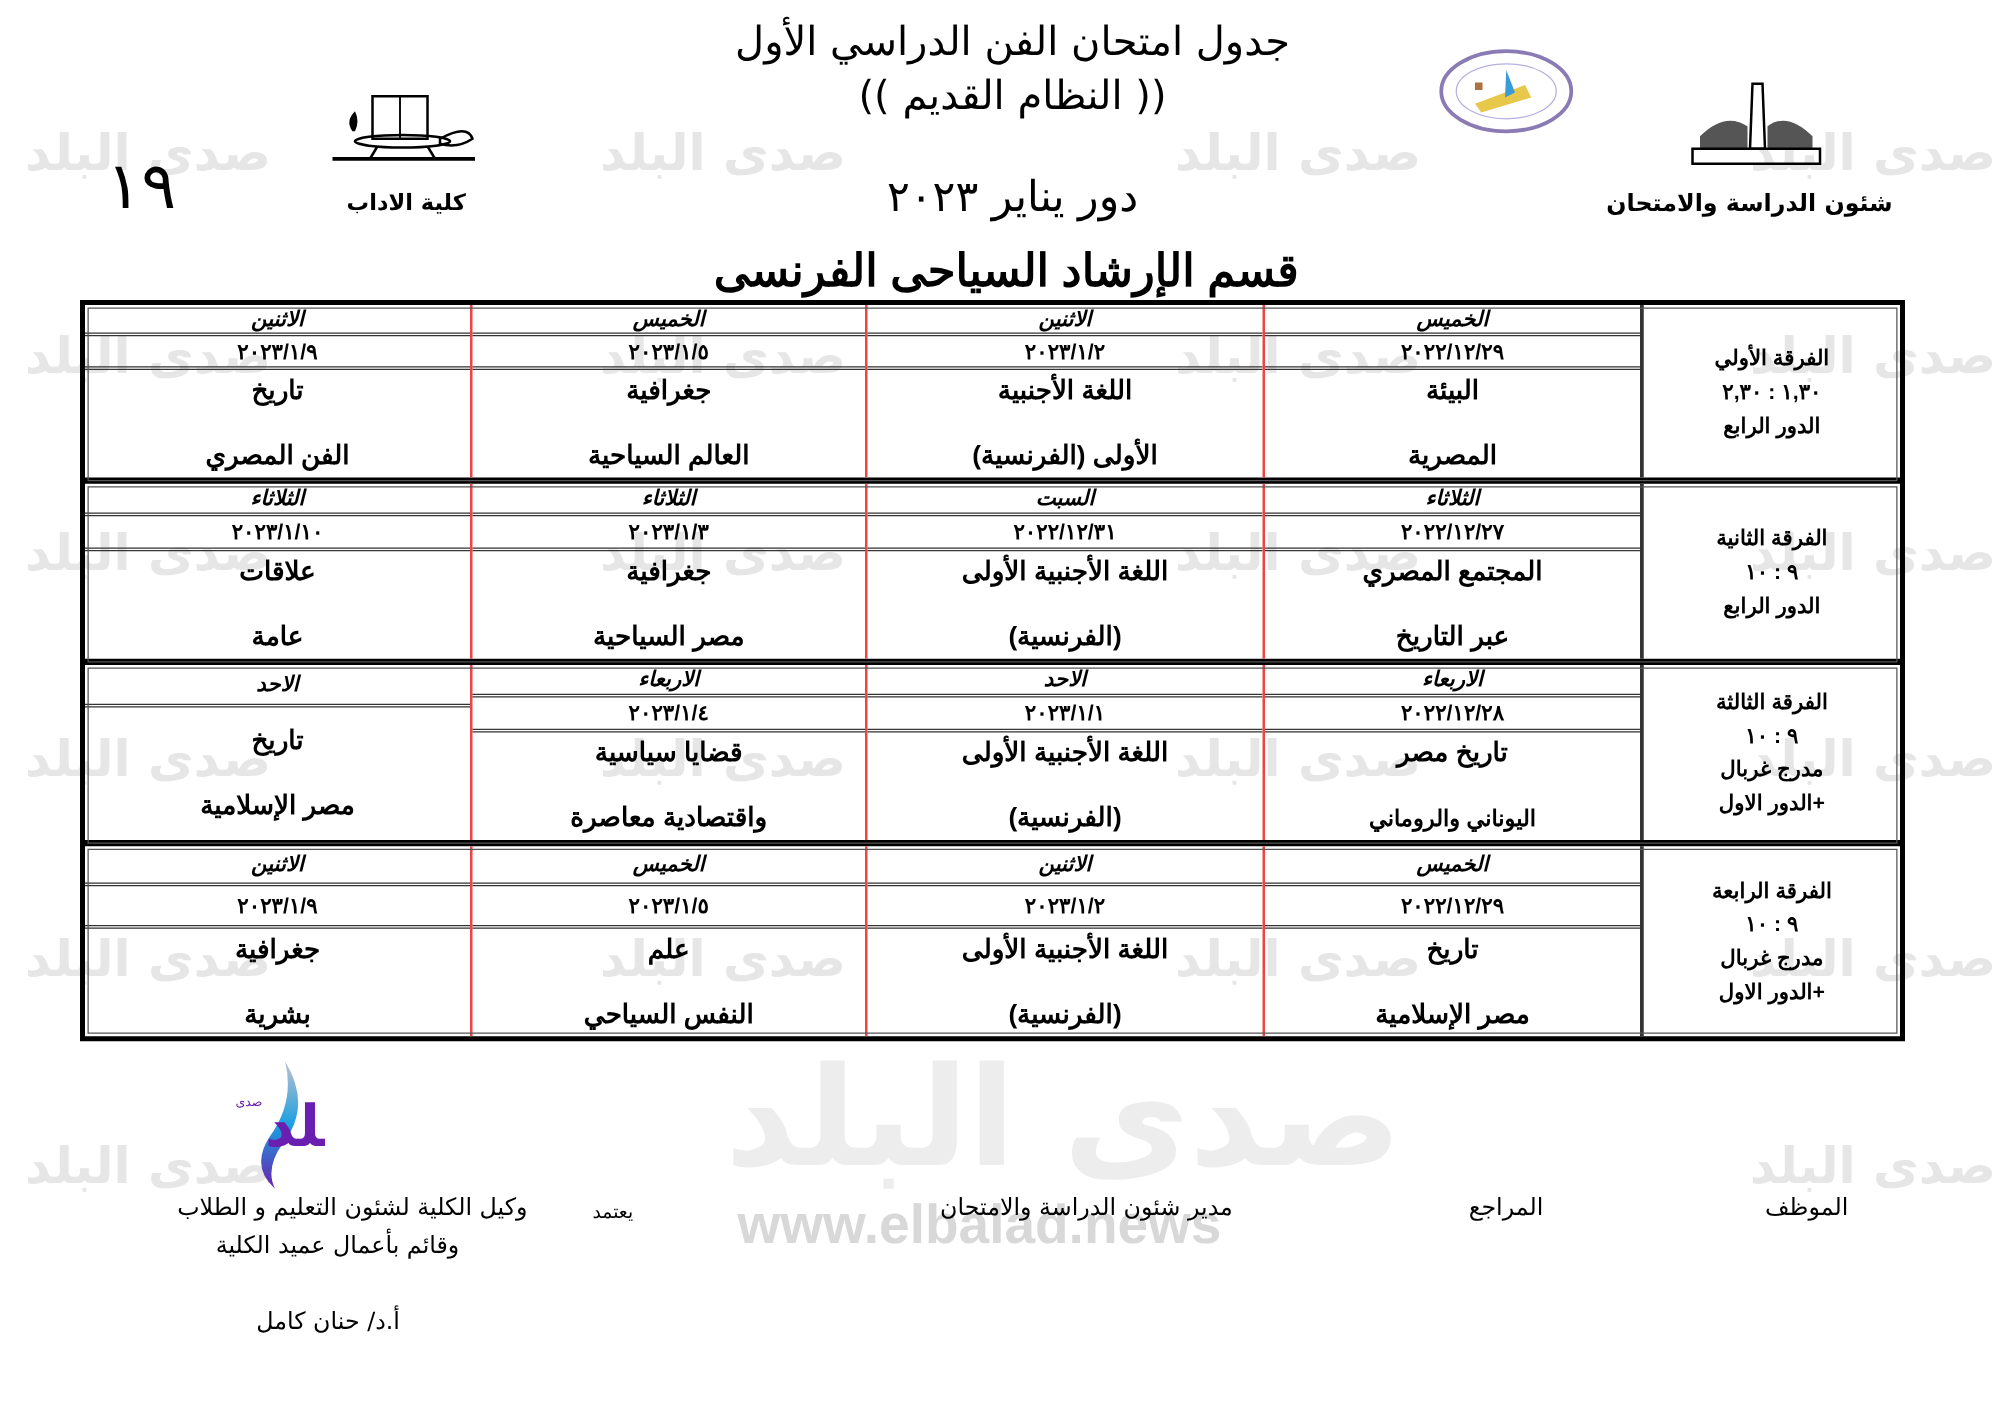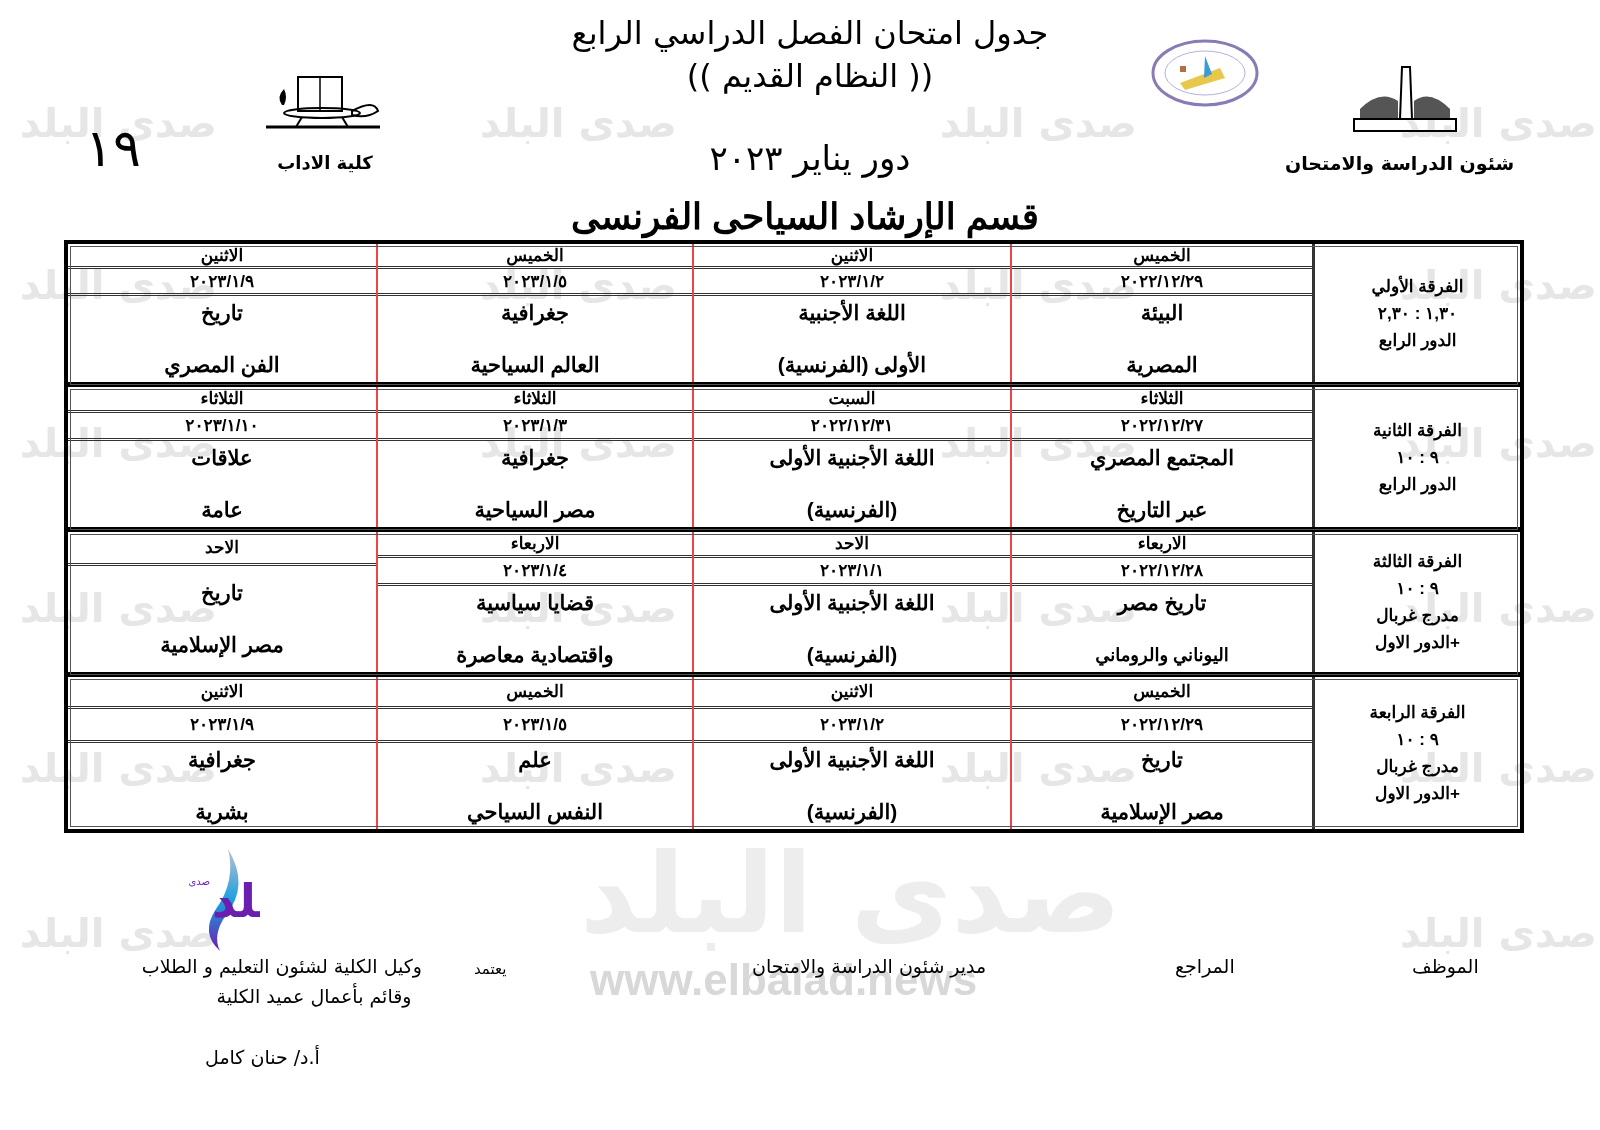--- a/index.html
+++ b/index.html
@@ -27,21 +27,21 @@
   .group { display: flex; flex-direction: row-reverse; border-bottom: 5px solid #000; outline: 1px solid #555; outline-offset: -3px; }
   .group:last-child { border-bottom: none; }
   .group-label { width: 208px; border-left: 3px solid #333; display: flex; flex-direction: column; align-items: center; justify-content: center; direction: rtl; font-weight: bold; font-size: 17px; line-height: 27px; text-align: center; font-family: "Liberation Sans", sans-serif; }
   .group-label .time { letter-spacing: 6px; }
   .cols { flex: 1; display: flex; flex-direction: row-reverse; }
   .col { flex: 1; display: flex; flex-direction: column; border-left: 2px solid #ef4444; }
   .col:last-child { border-left: none; }
   .col.c0 { flex: 0 0 302px; }
   .col.c1 { flex: 0 0 318px; }
   .col.c2 { flex: 0 0 316px; }
-  .cell-day { height: 34px; border-bottom: 3px double #333; display: flex; align-items: center; justify-content: center; direction: rtl; font-size: 17px; font-weight: bold; font-family: "Liberation Sans", sans-serif; }
+  .cell-day { height: 34px; border-bottom: 3px double #333; display: flex; align-items: center; justify-content: center; direction: rtl; font-size: 17px; font-weight: bold; font-family: "Liberation Sans", sans-serif; font-style: italic; }
   .cell-date { height: 36px; border-bottom: 3px double #333; display: flex; align-items: center; justify-content: center; direction: rtl; font-size: 17px; font-weight: bold; letter-spacing: 3px; font-family: "Liberation Sans", sans-serif; }
   .cell-subject { flex: 1; display: flex; flex-direction: column; align-items: center; justify-content: center; direction: rtl; font-size: 21px; font-weight: bold; line-height: 30px; font-family: "Liberation Sans", sans-serif; padding: 2px 0; gap: 22px; }
   .subj-2 { font-size: 21px; }
   .subj-2.small { font-size: 18px; }
 
   .footer-text { position: absolute; direction: rtl; font-size: 19px; z-index: 2; font-family: "DejaVu Sans", sans-serif; }
   .brand-logo { position: absolute; left: 100px; top: 845px; width: 160px; height: 110px; z-index: 2; }
 </style>
 </head>
 <body>
@@ -64,21 +64,21 @@
 <div class="wm" style="left:1400px;top:585px;">صدى البلد</div>
 <div class="wm" style="left:20px;top:745px;">صدى البلد</div>
 <div class="wm" style="left:480px;top:745px;">صدى البلد</div>
 <div class="wm" style="left:940px;top:745px;">صدى البلد</div>
 <div class="wm" style="left:1400px;top:745px;">صدى البلد</div>
 <div class="wm" style="left:20px;top:910px;">صدى البلد</div>
 <div class="wm" style="left:1400px;top:910px;">صدى البلد</div>
 <div class="wm wm-big" style="left:580px;top:830px;">صدى البلد</div>
 <div class="wm wm-url" style="left:590px;top:955px;">www.elbalad.news</div>
 
-<div class="title title-1">جدول امتحان الفصل الدراسي الرابع</div>
+<div class="title title-1">جدول امتحان الفن الدراسي الأول</div>
 <div class="title title-2">(( النظام القديم ))</div>
 <div class="title title-3">دور يناير ٢٠٢٣</div>
 
 <div class="page-num">١٩</div>
 
 <div class="logo" style="left:262px;top:75px;width:120px;height:60px;">
   <svg width="120" height="60" viewBox="0 0 120 60">
     <rect x="36" y="2" width="44" height="34" fill="none" stroke="#000" stroke-width="2"></rect>
     <line x1="58" y1="2" x2="58" y2="36" stroke="#000" stroke-width="1.5"></line>
     <ellipse cx="60" cy="38" rx="38" ry="5" fill="none" stroke="#000" stroke-width="2"></ellipse>
@@ -298,14 +298,14 @@
     <text x="112" y="72" text-anchor="end" font-family="DejaVu Sans, sans-serif" font-size="46" font-weight="bold" fill="#6a1fb0" direction="rtl">البلد</text>
     <text x="110" y="40" text-anchor="end" font-family="DejaVu Sans, sans-serif" font-size="10" fill="#6a1fb0">صدى</text>
   </svg>
 </div>
 
 <div class="footer-text" style="left:1412px;top:955px;">الموظف</div>
 <div class="footer-text" style="left:1175px;top:955px;">المراجع</div>
 <div class="footer-text" style="left:752px;top:955px;">مدير شئون الدراسة والامتحان</div>
 <div class="footer-text" style="left:474px;top:960px;font-size:15px;">يعتمد</div>
 <div class="footer-text" style="left:122px;top:955px;width:300px;text-align:right;">وكيل الكلية لشئون التعليم و الطلاب</div>
-<div class="footer-text" style="left:165px;top:985px;width:210px;text-align:center;margin-left:44px;">وقائم بأعمال عميد الكلية</div>
+<div class="footer-text" style="left:165px;top:985px;width:210px;text-align:center;">وقائم بأعمال عميد الكلية</div>
 <div class="footer-text" style="left:205px;top:1046px;">أ.د/ حنان كامل</div>
 
 </body></html>

